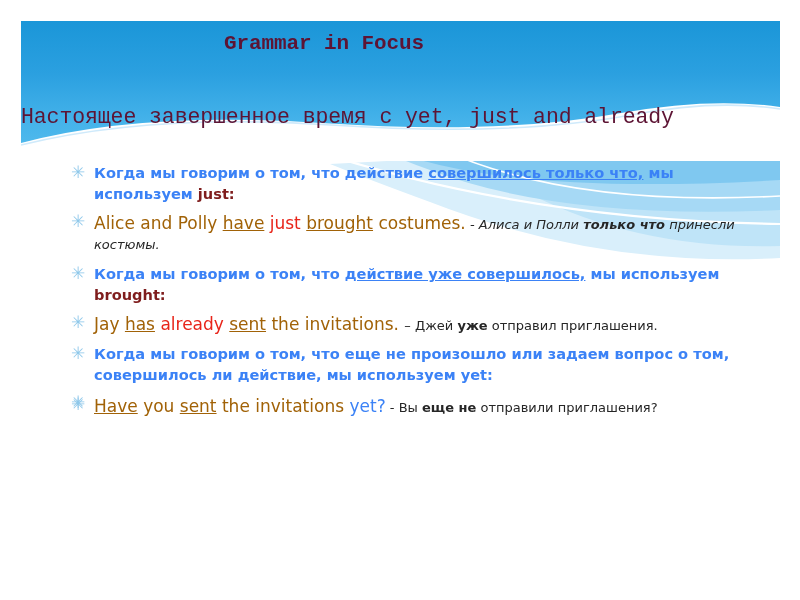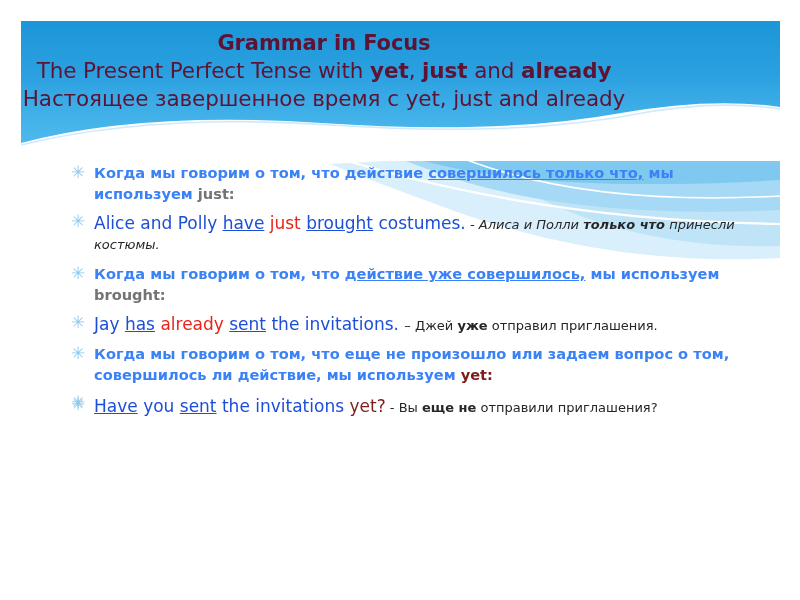--- a/index.html
+++ b/index.html
@@ -43,30 +43,31 @@
 
   .title-block {
     position: absolute;
     left: 21px;
     top: 30px;
     width: 606px;
     text-align: center;
     line-height: 1.30;
     z-index: 4;
     pointer-events: none;
+    font-family: Liberation Mono, monospace;
   }
   .title-line {
     color: #5d1434;
     font-size: 21.5px;
     letter-spacing: -0.1px;
     white-space: nowrap;
   }
   .title-line.l1 { font-weight: bold; font-size: 21px; }
   .title-line.l2 { font-weight: normal; }
-  .title-line.l3 { font-weight: normal; }
+  .title-line.l3 { font-weight: normal; margin-top: 47px; }
   .title-line b { font-weight: bold; }
 
   
   .deco {
     position: absolute;
     left: 0;
     top: 150px;
     width: 800px;
     height: 135px;
     z-index: 0;
@@ -105,29 +106,29 @@
 
   
   .ru {
     color: #3b82f6;
     font-weight: bold;
     font-family: "DejaVu Sans", "Liberation Sans", sans-serif;
     font-size: 14.6px;
   }
   .ru-u { text-decoration: underline; }
   .en {
-    color: #1d4ed8;
+    color: #a16207;
     font-weight: normal;
     font-size: 17px;
     font-family: "DejaVu Sans", "Liberation Sans", sans-serif;
   }
   .en-u { text-decoration: underline; }
   .kw-red   { color: #e8251a; font-weight: normal; }
-  .kw-red-b { color: #737373; font-weight: bold; }
-  .kw-darkred { color: #7f1d1d; }
+  .kw-red-b { color: #7f1d1d; font-weight: bold; }
+  .kw-darkred { color: #3b82f6; }
   .tr {
     color: #262626;
     font-size: 13px;
     font-weight: normal;
   }
   .tr-i { font-style: italic; }
   .tr-b { font-weight: bold; }
   .tr-ib { font-weight: bold; font-style: italic; }
 
   .sp-row { margin-bottom: 7px; }
@@ -157,21 +158,20 @@
   <div class="header-band">
     <svg class="wave-svg" viewBox="0 0 759 60" preserveAspectRatio="none" aria-hidden="true">
       <path d="M0,60 L0,40 Q120,8 300,20 Q480,32 600,10 Q690,-6 759,4 L759,60 Z" fill="#ffffff"></path>
       <path d="M0,60 L0,52 Q150,22 330,34 Q510,46 640,26 Q710,14 759,20 L759,60 Z" fill="#ffffff"></path>
       <path d="M0,42 Q130,10 310,22 Q490,34 610,12 Q695,-4 759,6" fill="none" stroke="#cfeafb" stroke-width="1.6"></path>
     </svg>
   </div>
 
   <div class="title-block">
     <div class="title-line l1">Grammar in Focus</div>
-    <div class="title-line l2"><span>The Present Perfect Tense with </span><b>yet</b><span>, </span><b>just</b><span> and </span><b>already</b></div>
     <div class="title-line l3">Настоящее завершенное время с yet, just and already</div>
   </div>
 
   <div class="body-area">
       <div class="bullet-row sp-row"><span class="bullet-mark">✳</span><span class="bullet-text"><span class="ru">Когда мы говорим о том, что действие </span><span class="ru ru-u">совершилось только что,</span><span class="ru"> мы используем </span><span class="ru kw-red-b">just:</span></span></div>
       <div class="bullet-row sp-row-lg"><span class="bullet-mark">✳</span><span class="bullet-text"><span class="en">Alice and Polly </span><span class="en en-u">have</span><span class="en"> </span><span class="en kw-red">just</span><span class="en"> </span><span class="en en-u">brought</span><span class="en"> costumes.</span><span class="tr tr-i">  - </span><span class="tr tr-i">Алиса и Полли </span><span class="tr tr-ib">только что</span><span class="tr tr-i"> принесли костюмы.</span></span></div>
       <div class="bullet-row sp-row"><span class="bullet-mark">✳</span><span class="bullet-text"><span class="ru">Когда мы говорим о том, что </span><span class="ru ru-u">действие уже совершилось,</span><span class="ru"> мы используем </span><span class="ru kw-red-b">brought:</span></span></div>
       <div class="bullet-row sp-row-lg"><span class="bullet-mark">✳</span><span class="bullet-text"><span class="en">Jay </span><span class="en en-u">has</span><span class="en"> </span><span class="en kw-red">already</span><span class="en"> </span><span class="en en-u">sent</span><span class="en"> the invitations. </span><span class="tr">– Джей </span><span class="tr tr-b">уже</span><span class="tr"> отправил приглашения.</span></span></div>
       <div class="bullet-row sp-row"><span class="bullet-mark">✳</span><span class="bullet-text"><span class="ru"> Когда мы говорим о том, что еще не произошло или задаем вопрос о том, совершилось ли действие, мы используем </span><span class="ru kw-darkred">yet:</span></span></div>
       <div class="bullet-row sp-row-lg"><span class="bullet-mark">✳</span></div>

